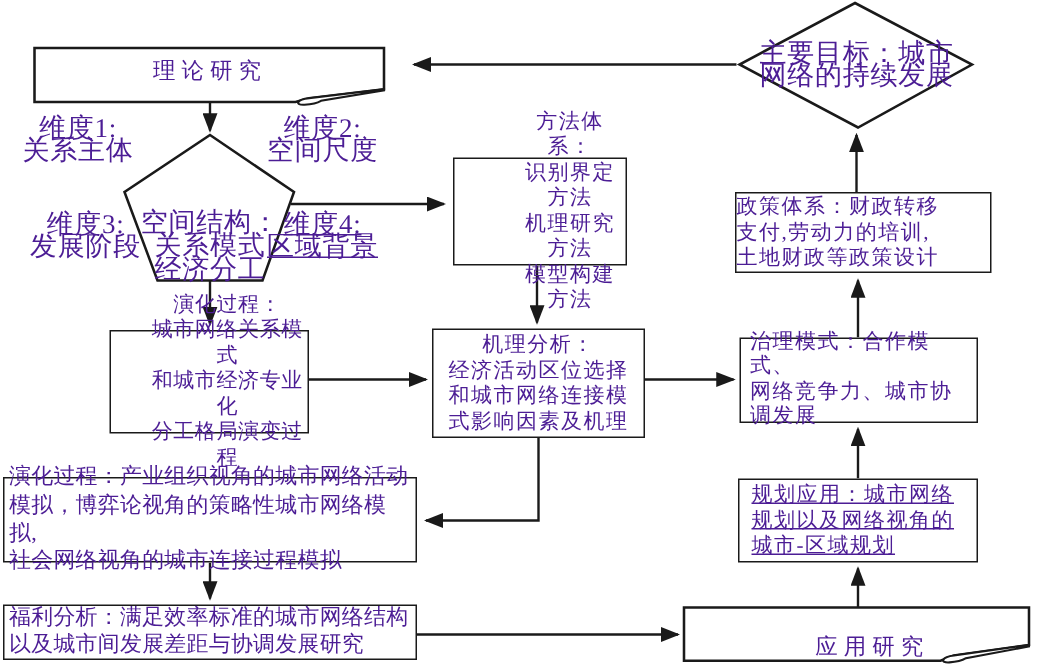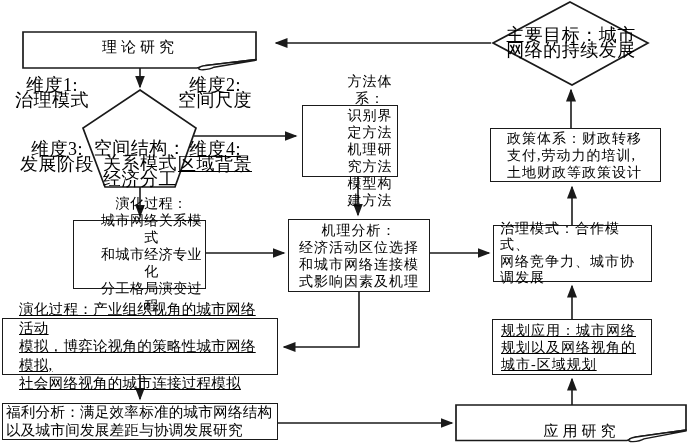--- a/index.html
+++ b/index.html
@@ -1,18 +1,18 @@
 <!DOCTYPE html>
 <html><head>
 <meta charset="utf-8">
 <style>
   html,body{margin:0;padding:0;background:#fff;}
   #stage{
     position:relative;width:700px;height:443px;background:#ffffff;
-    font-family:"Liberation Serif","DejaVu Serif",serif;color:#000000;
+    font-family:"Liberation Serif","DejaVu Serif",serif;color:#4c1d95;
     overflow:hidden;
   }
   #wires{position:absolute;left:0;top:0;width:700px;height:443px;z-index:1;}
   .node{
     position:absolute;box-sizing:border-box;z-index:2;background:#fff;
     border:1.7px solid #1a1a1a;display:flex;align-items:center;justify-content:center;
     text-align:center;
   }
   .plain{border:none;background:transparent;z-index:3;}
   .lines{white-space:pre-line;}
@@ -68,52 +68,52 @@
   <div class="node plain title" style="left:456px;top:418px;width:251px;height:26px;">应用研究</div>
 
   <div class="node plain lines fs14t" style="left:496px;top:27px;width:150px;height:32px;">主要目标：城市
 网络的持续发展</div>
 
   <div class="node plain lines fs14t" style="left:88px;top:140px;width:104px;height:48px;">空间结构：
 关系模式
 经济分工</div>
 
   <div class="node plain lines fs14t" style="left:7px;top:77px;width:90px;height:32px;">维度1:
-治理模式</div>
+关系主体</div>
   <div class="node plain lines fs14t" style="left:170px;top:77px;width:90px;height:32px;">维度2:
 空间尺度</div>
   <div class="node plain lines fs14t" style="left:12px;top:141px;width:90px;height:32px;">维度3:
 发展阶段</div>
   <div class="node plain lines fs14t" style="left:170px;top:141px;width:90px;height:32px;text-decoration:underline;">维度4:
 区域背景</div>
 
-  <div class="node lines fs14" style="left:302px;top:105px;width:96px;height:72px;padding-left:40px;">方法体系：
+  <div class="node lines fs14" style="left:302px;top:105px;width:116px;height:72px;padding-left:40px;">方法体系：
 识别界定方法
 机理研究方法
 模型构建方法</div>
 
-  <div class="node lines fs14 la" style="left:490px;top:128px;width:171px;height:54px;padding:2px 16px;">政策体系：财政转移
+  <div class="node lines fs14 la" style="left:490px;top:128px;width:171px;height:54px;padding:2px 0;">政策体系：财政转移
 支付,劳动力的培训,
 土地财政等政策设计</div>
 
   <div class="node lines fs14" style="left:73px;top:220px;width:133px;height:69px;letter-spacing:0.4px;padding-left:24px;">演化过程：
 城市网络关系模式
 和城市经济专业化
 分工格局演变过程</div>
 
   <div class="node lines fs14" style="left:288px;top:219px;width:142px;height:73px;">机理分析：
 经济活动区位选择
 和城市网络连接模
 式影响因素及机理</div>
 
   <div class="node lines fs14 la" style="left:493px;top:225px;width:159px;height:57px;padding:2px 6px;line-height:16.5px;">治理模式：合作模式、
 网络竞争力、城市协
 调发展</div>
 
-  <div class="node lines fs15 la" style="left:2px;top:318px;width:276px;height:57px;padding:0 16px;text-decoration:underline;">演化过程：产业组织视角的城市网络活动
+  <div class="node lines fs15 la" style="left:2px;top:318px;width:276px;height:57px;padding:0 3px;">演化过程：产业组织视角的城市网络活动
 模拟，博弈论视角的策略性城市网络模拟,
 社会网络视角的城市连接过程模拟</div>
 
   <div class="node lines fs15 la" style="left:2px;top:403px;width:276px;height:37px;padding:0 3px;line-height:17.2px;">福利分析：满足效率标准的城市网络结构
 以及城市间发展差距与协调发展研究</div>
 
   <div class="node lines fs14 la" style="left:492px;top:319px;width:160px;height:56px;padding:2px 8px;text-decoration:underline;">规划应用：城市网络
 规划以及网络视角的
 城市-区域规划</div>
 

